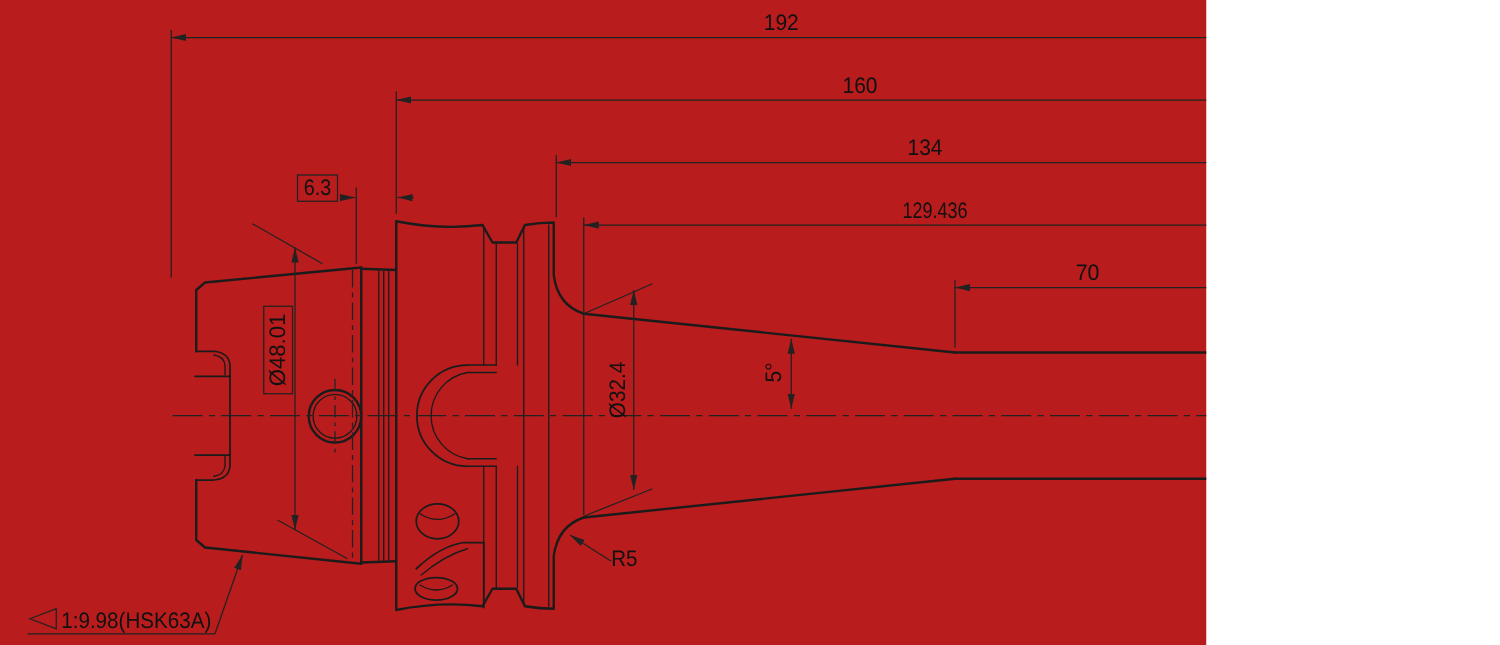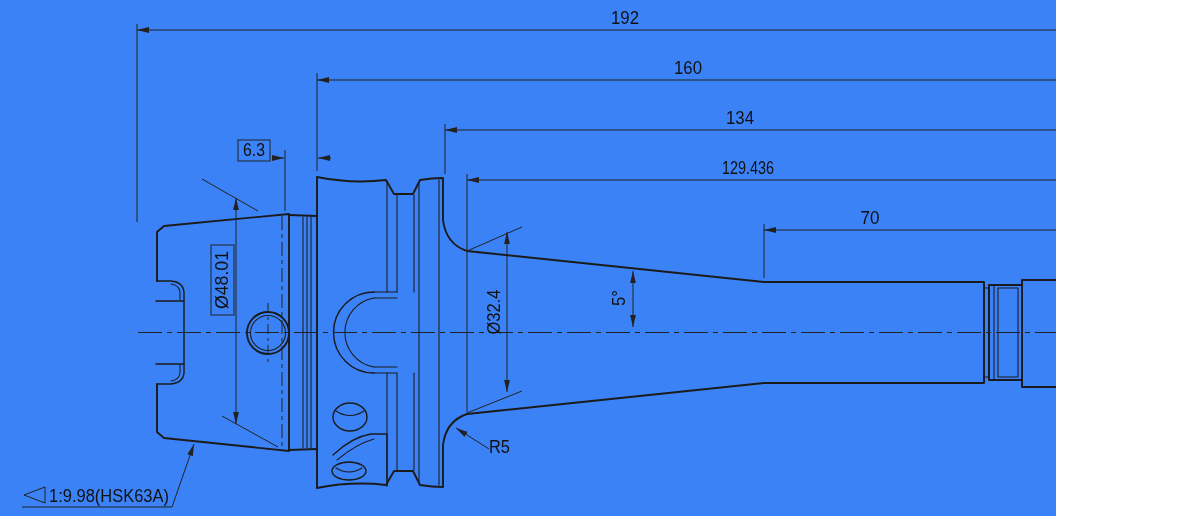--- a/index.html
+++ b/index.html
@@ -1,16 +1,16 @@
 <!DOCTYPE html>
 <html><head>
 <meta charset="utf-8">
 <style>
   html,body{margin:0;padding:0;background:#ffffff;}
-  .stage{position:relative;width:1056px;height:516px;background:#3b82f6;overflow:hidden;
+  .stage{position:relative;width:965px;height:516px;background:#b91c1c;overflow:hidden;
          font-family:"Liberation Sans", sans-serif;}
   svg{display:block;}
   svg text{font-family:"Liberation Sans", sans-serif;font-size:18px;fill:#111;}
   .thick{stroke:#1b1b1b;stroke-width:1.9;fill:none;stroke-linecap:round;stroke-linejoin:round;}
   .med{stroke:#1b1b1b;stroke-width:1.4;fill:none;stroke-linecap:round;}
   .thin{stroke:#1b1b1b;stroke-width:1.05;fill:none;stroke-linecap:round;}
   .dim{stroke:#222;stroke-width:1;fill:none;}
   .cl{stroke:#222;stroke-width:1;fill:none;}
 </style>
 </head>

